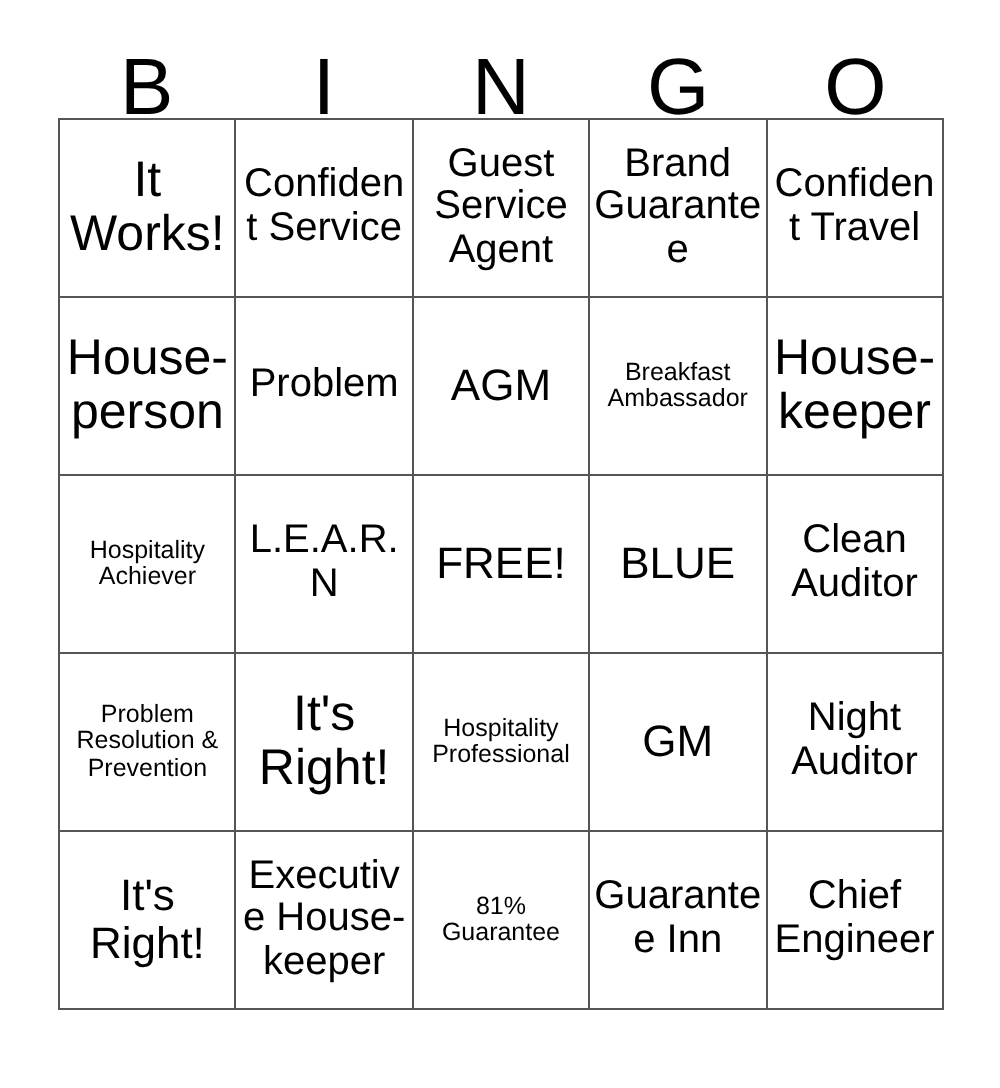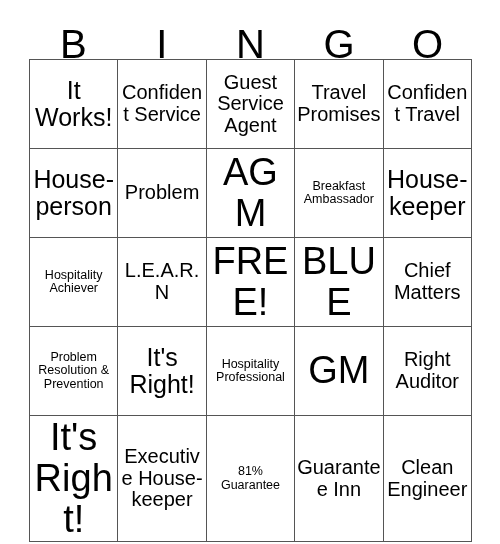--- a/index.html
+++ b/index.html
@@ -59,21 +59,21 @@
     color: #000;
     overflow: hidden;
     word-wrap: break-word;
   }
   .cell-inner {
     display: block;
     width: 100%;
     line-height: 1.08;
   }
   
-  .fs-xl { font-size: 38px; }
+  .fs-xl { font-size: 22px; }
   .fs-lg { font-size: 25px; }
   .fs-md { font-size: 20px; }
   .fs-sm { font-size: 20px; }
   .fs-xs { font-size: 12.5px; }
 </style>
 </head>
 <body>
 
 <div class="card">
 
@@ -91,21 +91,21 @@
         <td>
             <span class="cell-inner fs-lg">It Works!</span>
           </td>
         <td>
             <span class="cell-inner fs-sm">Confident Service</span>
           </td>
         <td>
             <span class="cell-inner fs-md">Guest Service Agent</span>
           </td>
         <td>
-            <span class="cell-inner fs-md">Travel Promises</span>
+            <span class="cell-inner fs-md">Brand Guarantee</span>
           </td>
         <td>
             <span class="cell-inner fs-sm">Confident Travel</span>
           </td>
       </tr>
       <tr>
         <td>
             <span class="cell-inner fs-lg">House-person</span>
           </td>
         <td>
@@ -128,53 +128,53 @@
         <td>
             <span class="cell-inner fs-md">L.E.A.R.N</span>
           </td>
         <td>
             <span class="cell-inner fs-xl">FREE!</span>
           </td>
         <td>
             <span class="cell-inner fs-xl">BLUE</span>
           </td>
         <td>
-            <span class="cell-inner fs-md">Chief Matters</span>
+            <span class="cell-inner fs-md">Clean Auditor</span>
           </td>
       </tr>
       <tr>
         <td>
             <span class="cell-inner fs-xs">Problem Resolution &amp; Prevention</span>
           </td>
         <td>
             <span class="cell-inner fs-lg">It's Right!</span>
           </td>
         <td>
             <span class="cell-inner fs-xs">Hospitality Professional</span>
           </td>
         <td>
             <span class="cell-inner fs-xl">GM</span>
           </td>
         <td>
-            <span class="cell-inner fs-md">Right Auditor</span>
+            <span class="cell-inner fs-md">Night Auditor</span>
           </td>
       </tr>
       <tr>
         <td>
             <span class="cell-inner fs-xl">It's Right!</span>
           </td>
         <td>
             <span class="cell-inner fs-sm">Executive House-keeper</span>
           </td>
         <td>
             <span class="cell-inner fs-xs">81% Guarantee</span>
           </td>
         <td>
             <span class="cell-inner fs-md">Guarantee Inn</span>
           </td>
         <td>
-            <span class="cell-inner fs-sm">Clean Engineer</span>
+            <span class="cell-inner fs-sm">Chief Engineer</span>
           </td>
       </tr>
     </tbody>
   </table>
 
 </div>
 
 </body></html>

